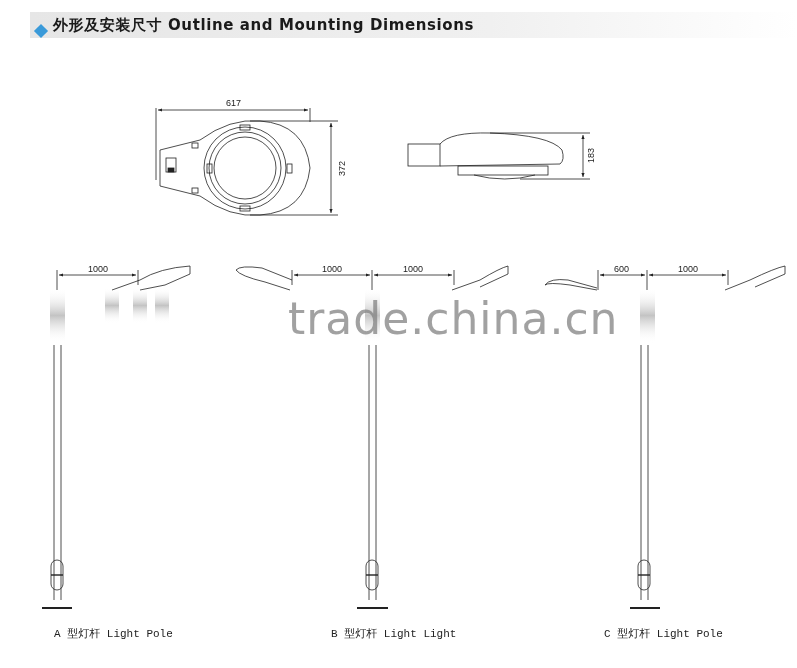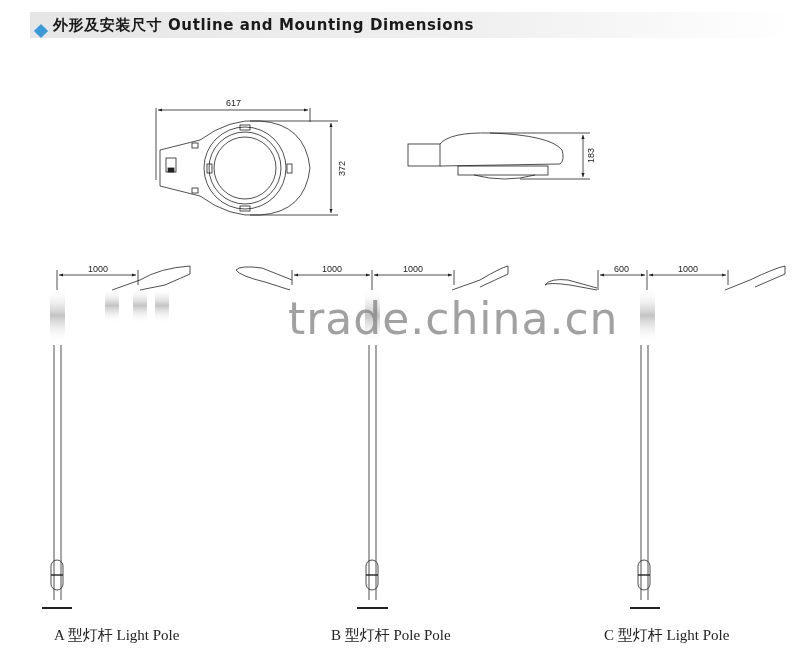--- a/index.html
+++ b/index.html
@@ -10,21 +10,21 @@
   }
   .header-title {
     position: absolute; left: 36px; top: 14px; height: 22px; line-height: 22px;
     font-size: 15px; font-weight: bold; color: #1a1a1a; letter-spacing: 0.6px;
     font-family: "DejaVu Sans", sans-serif; display: flex; align-items: flex-end;
   }
   .diamond { display: inline-block; width: 10px; height: 10px; background: #3a9ad9; transform: rotate(45deg); margin-right: 7px; }
   svg.drawing { position: absolute; left: 0; top: 0; }
   .dim-text { font-family: "Liberation Sans", sans-serif; font-size: 9px; fill: #222; }
   .caption {
-    position: absolute; font-size: 15px; color: #222; font-family: Liberation Serif, serif;
+    position: absolute; font-size: 11px; color: #222; font-family: Liberation Mono, monospace;
   }
   .watermark {
     position: absolute; left: 252px; top: 293px; font-size: 44px; color: rgba(130,130,130,0.75);
     font-family: "DejaVu Sans", sans-serif; letter-spacing: 1px; font-weight: normal; margin-left: 36px;
   }
 </style>
 </head>
 <body>
 
 <div class="header-bar"></div>
@@ -132,14 +132,14 @@
     <path d="M725,290 L750,280 Q775,268 785,266 L785,274 L755,287"></path>
   </g>
   <rect x="640" y="288" width="15" height="55" fill="url(#blur)"></rect>
   <text class="dim-text" x="614" y="272">600</text>
   <text class="dim-text" x="678" y="272">1000</text>
 </svg>
 
 <div class="watermark">trade.china.cn</div>
 
 <div class="caption" style="left:54px; top:626px;">A 型灯杆 Light Pole</div>
-<div class="caption" style="left:331px; top:626px;">B 型灯杆 Pole Pole</div>
+<div class="caption" style="left:331px; top:626px;">B 型灯杆 Light Light</div>
 <div class="caption" style="left:604px; top:626px;">C 型灯杆 Light Pole</div>
 
 </body></html>

